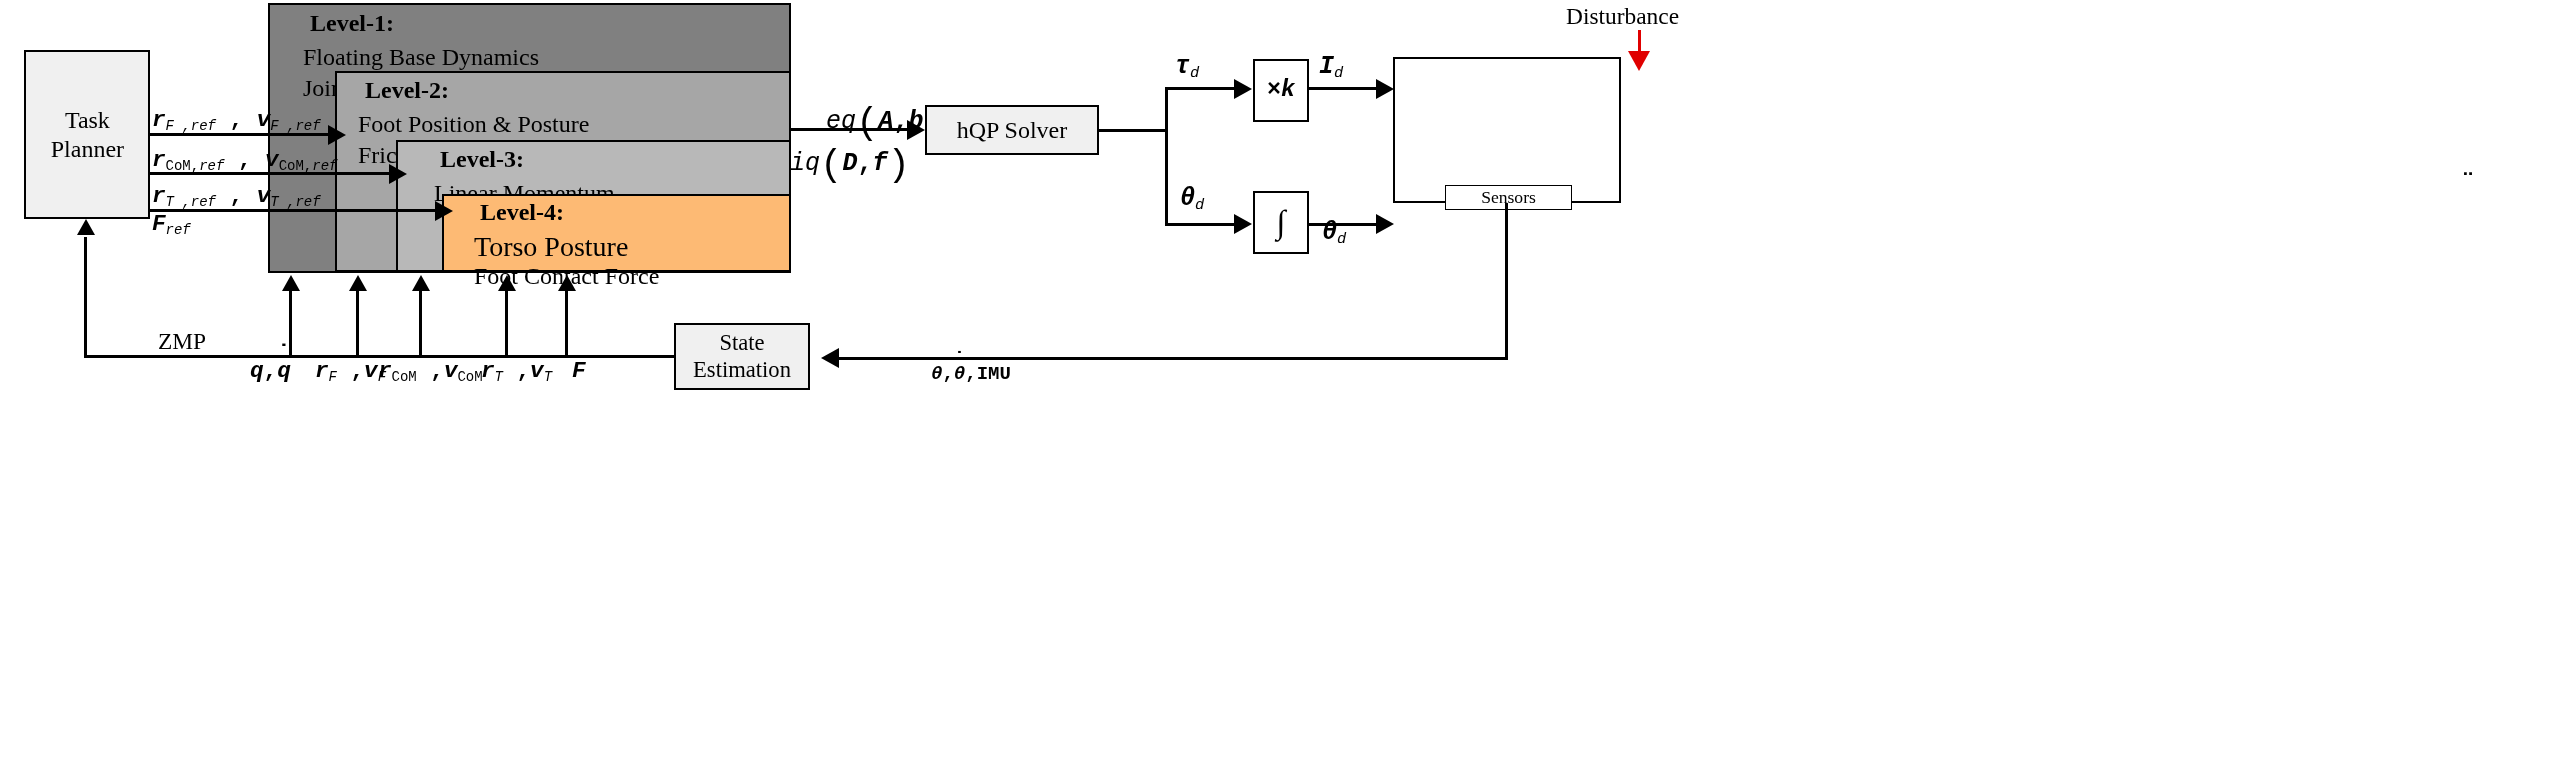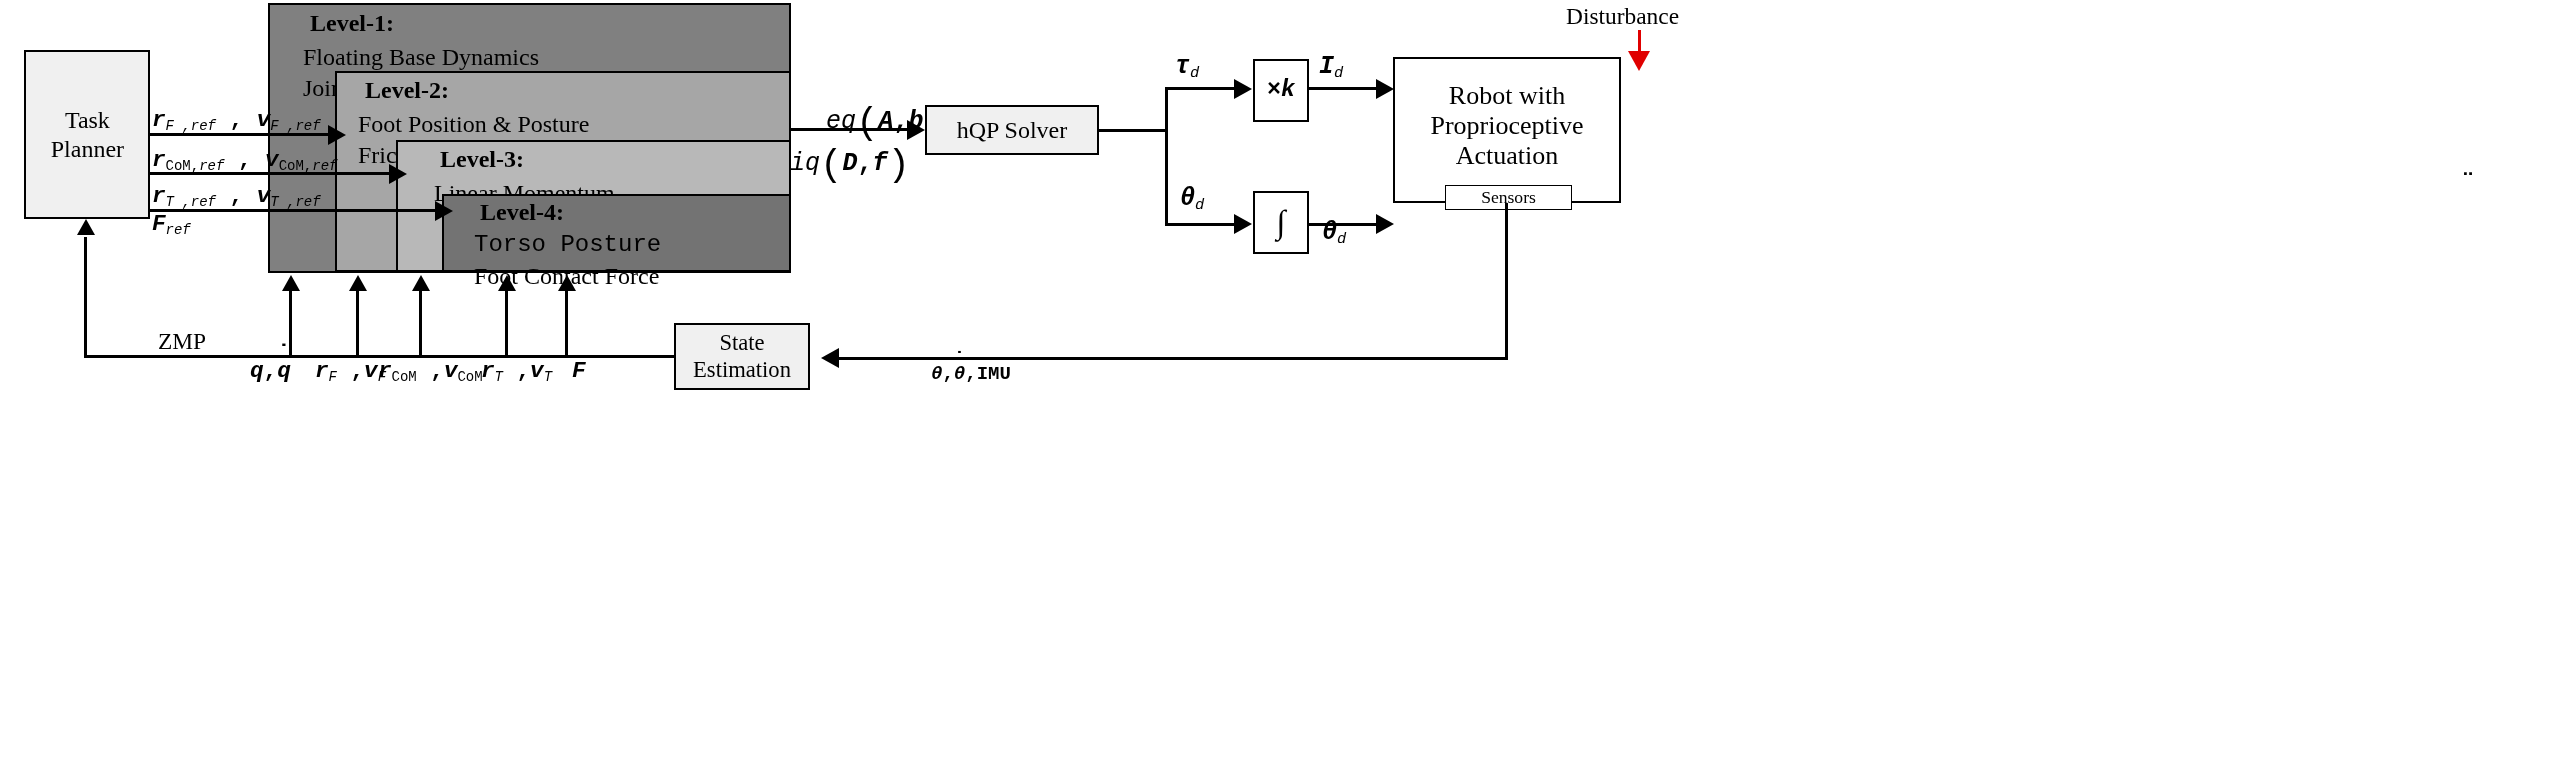--- a/index.html
+++ b/index.html
@@ -15,21 +15,21 @@
   .plainbox{background:#f0f0f0;display:flex;align-items:center;
             justify-content:center;text-align:center;line-height:1.18;}
   .whitebox{background:#ffffff;display:flex;align-items:center;
             justify-content:center;text-align:center;line-height:1.2;}
 
   
   .lvl{position:absolute;box-sizing:border-box;border:2.5px solid #000;}
   .lvl1{background:#808080;}
   .lvl2{background:#a6a6a6;}
   .lvl3{background:#b8b8b8;}
-  .lvl4{background:#737373;}
+  .lvl4{background:#fdba74;}
   .lvl .head{font-weight:bold;}
   .lvl .ln{display:block;}
 
   
   .hline{position:absolute;background:#000;height:2.5px;}
   .vline{position:absolute;background:#000;width:2.5px;}
   .arrR{position:absolute;width:0;height:0;
         border-top:10px solid transparent;border-bottom:10px solid transparent;
         border-left:18.4px solid #000;}
   .arrL{position:absolute;width:0;height:0;
@@ -91,21 +91,21 @@
     </div>
     <div class="lbl" style="left:36px;top:38px;font-size:24px;">
       <span class="ln">Linear Momentum</span>
     </div>
   </div>
 
   <div class="lvl lvl4" style="left:426px;top:194px;width:349px;height:78px;">
     <div class="lbl" style="left:36px;top:3.3px;font-size:24px;">
       <span class="head">Level-4:</span>
     </div>
-    <div class="lbl" style="left:30px;top:35px;font-size:24px;font-family:Liberation Mono, monospace;">
+    <div class="lbl" style="left:30px;top:35px;font-size:28px;">
       <span class="ln">Torso Posture</span>
     </div>
     <div class="lbl" style="left:30px;top:67px;font-size:24px;">
       <span class="ln">Foot Contact Force</span>
     </div>
   </div>
 
   <div class="box plainbox" style="left:8.4px;top:50px;width:126px;height:169px;font-size:24px;">
     <span>Task Planner</span>
   </div>
@@ -175,25 +175,20 @@
   <div class="arrR" style="left:1360px;top:214px;"></div>
   <div class="lbl m dot" style="left:1306px;top:188px;font-size:25px;">
     <span>θ</span><sub>d</sub>
   </div>
 
   <div class="lbl" style="left:1550px;top:2.5px;font-size:23.4px;text-align:center;">Disturbance</div>
   <div class="redline" style="left:1622px;top:30px;height:23.4px;"></div>
   <div class="arrDred" style="left:1612px;top:51px;"></div>
 
   <div class="box" style="left:1377px;top:57px;width:228px;height:146px;background:#fff;">
-    <div style="position:absolute;left:0;right:0;top:22px;text-align:center;font-size:26px;line-height:1.16;">
-      <div>Robot with</div>
-      <div>Proprioceptive</div>
-      <div>Actuation</div>
-    </div>
     <div class="box whitebox" style="left:50px;top:126px;width:127px;height:25px;border-width:1.7px;font-size:17.6px;">
       <span>Sensors</span>
     </div>
   </div>
 
   <div class="vline" style="left:1489px;top:203px;height:157px;"></div>
   <div class="hline" style="left:823px;top:357px;width:668px;"></div>
   <div class="arrL" style="left:805px;top:348px;"></div>
   <div class="lbl m" style="left:915px;top:363px;font-size:19px;">
     <span>θ</span><span style="font-style:normal;">,</span><span class="dot">θ</span><span style="font-style:normal;">,</span><span style="font-style:normal;">IMU</span>

